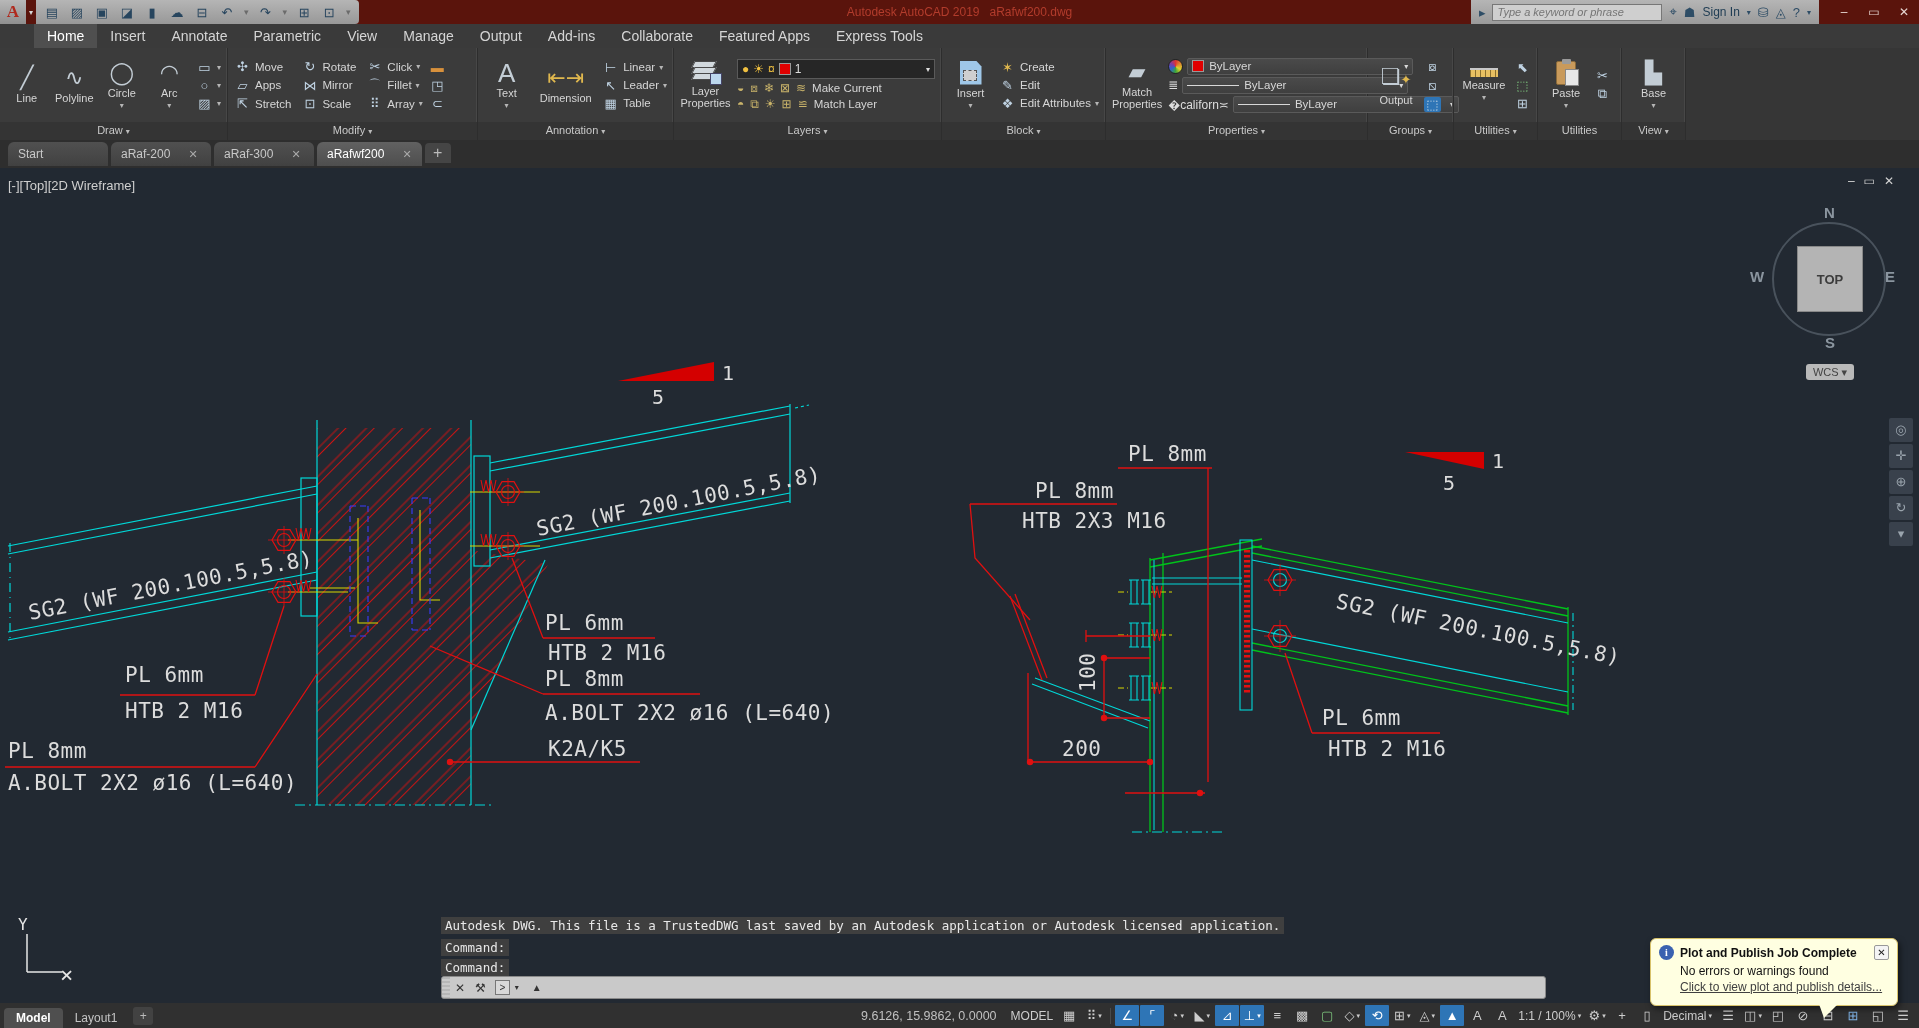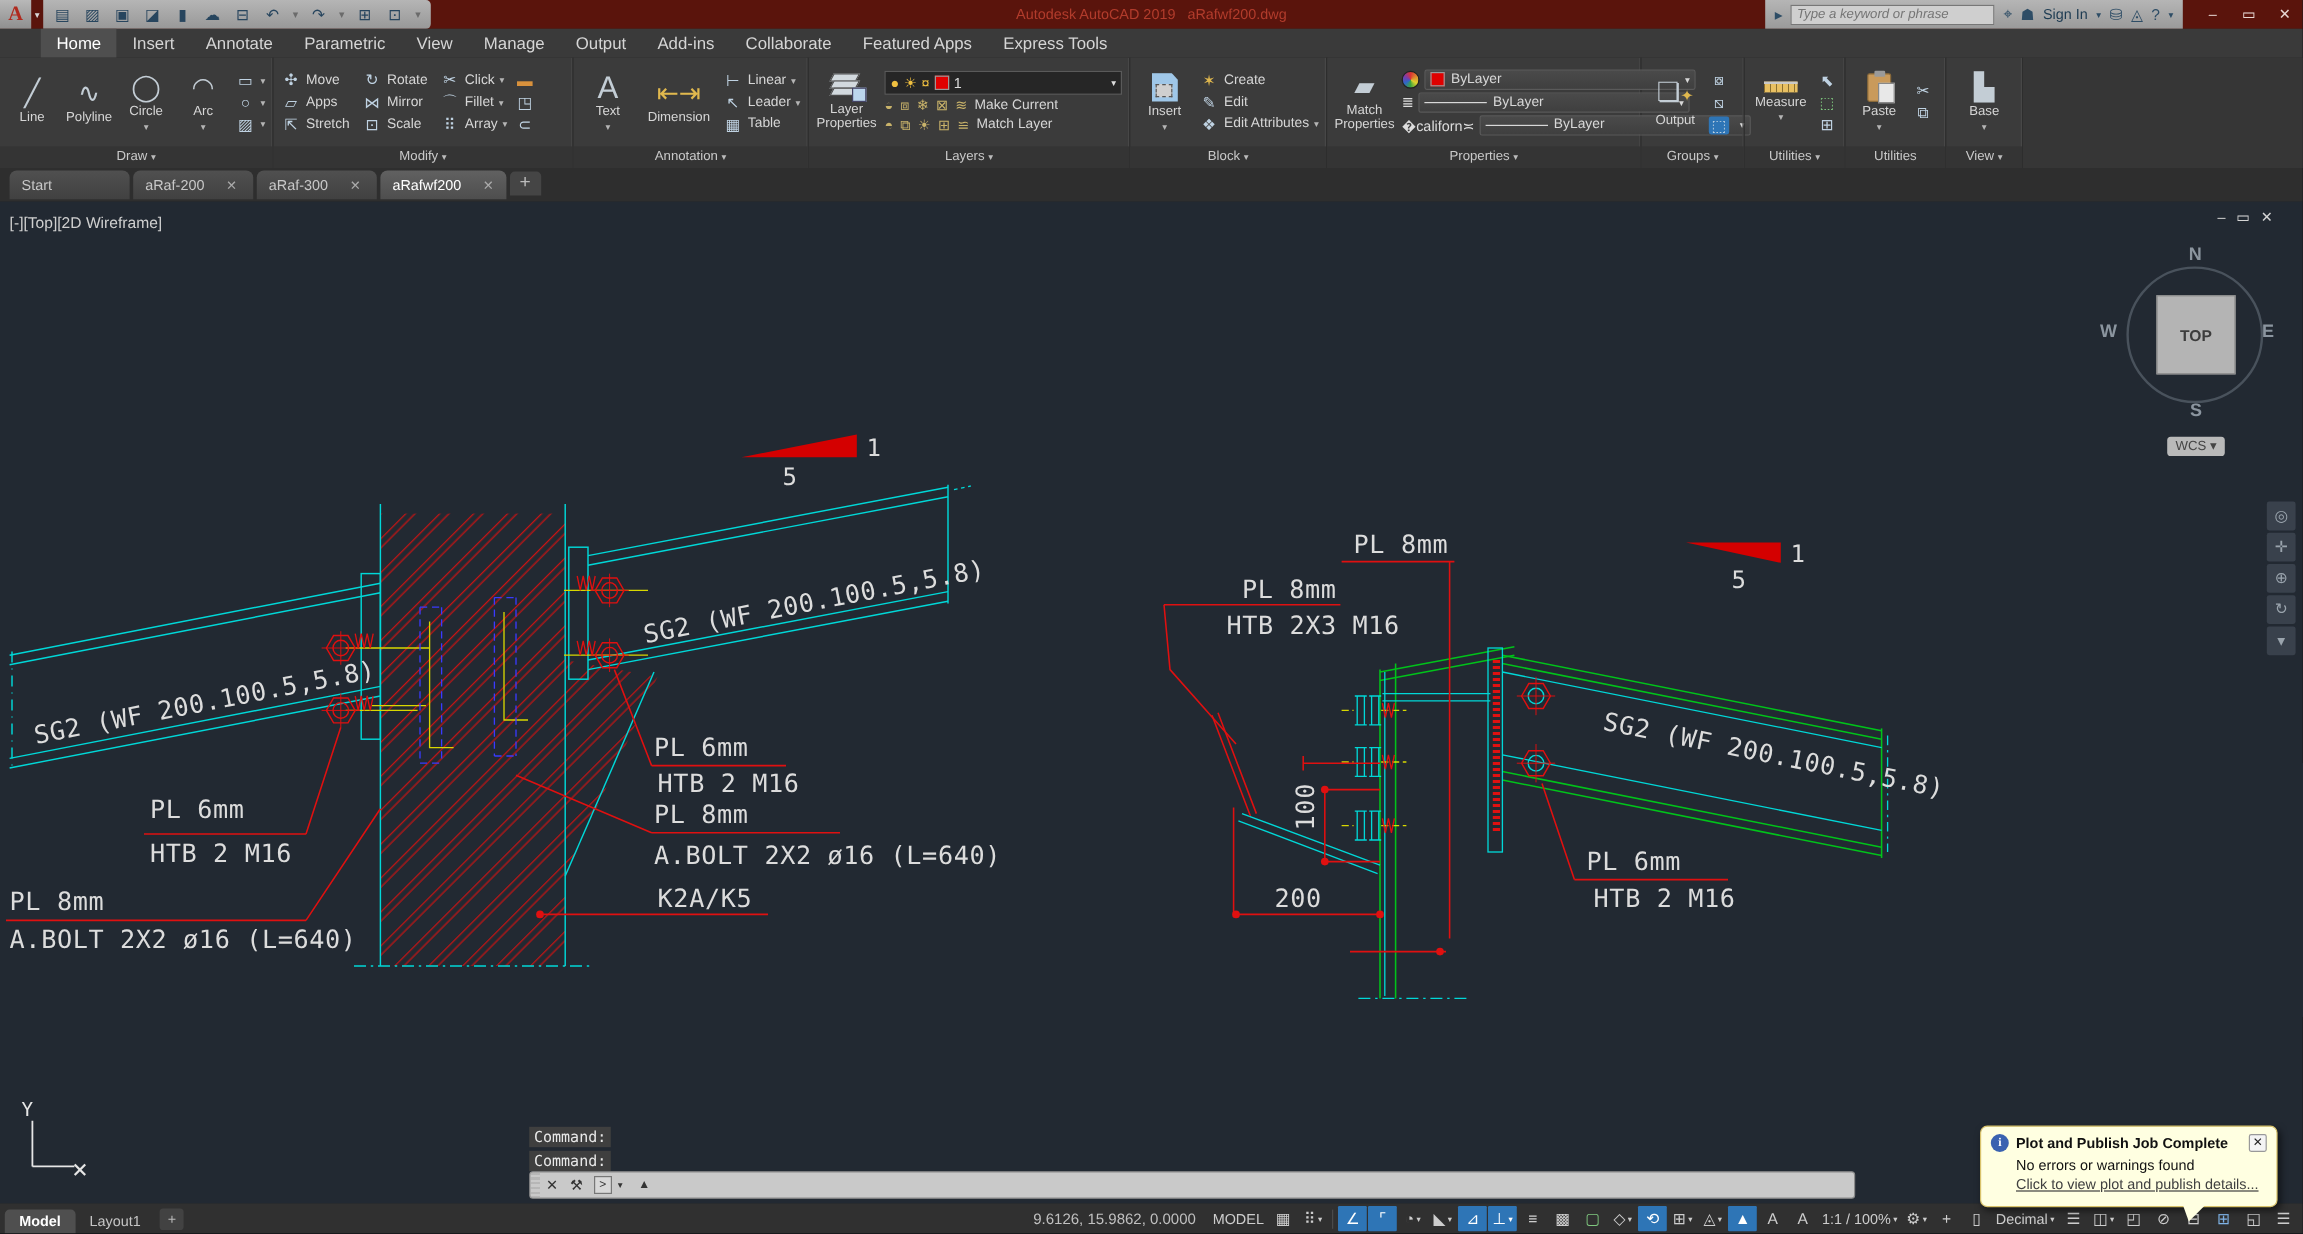--- a/index.html
+++ b/index.html
@@ -674,20 +674,21 @@
     <div class="wcs"><span>WCS</span> ▾</div>
 
     <div class="navstrip">
       <span>◎</span>
       <span>✛</span>
       <span>⊕</span>
       <span>↻</span>
       <span>▾</span>
     </div>
 
+    <div class="cmd-hist" style="top:749px"><span>Autodesk DWG.  This file is a TrustedDWG last saved by an Autodesk application or Autodesk licensed application.</span></div>
     <div class="cmd-hist" style="top:771px"><span>Command:</span></div>
     <div class="cmd-hist" style="top:791px"><span>Command:</span></div>
 
     <div class="cmdbar">
       <span class="grip"></span>
       <span class="ci">✕</span>
       <span class="ci">⚒</span>
       <span class="prompt">&gt;</span>
       <span class="ci" style="font-size:8px">▾</span>
       <span class="up">▲</span>

